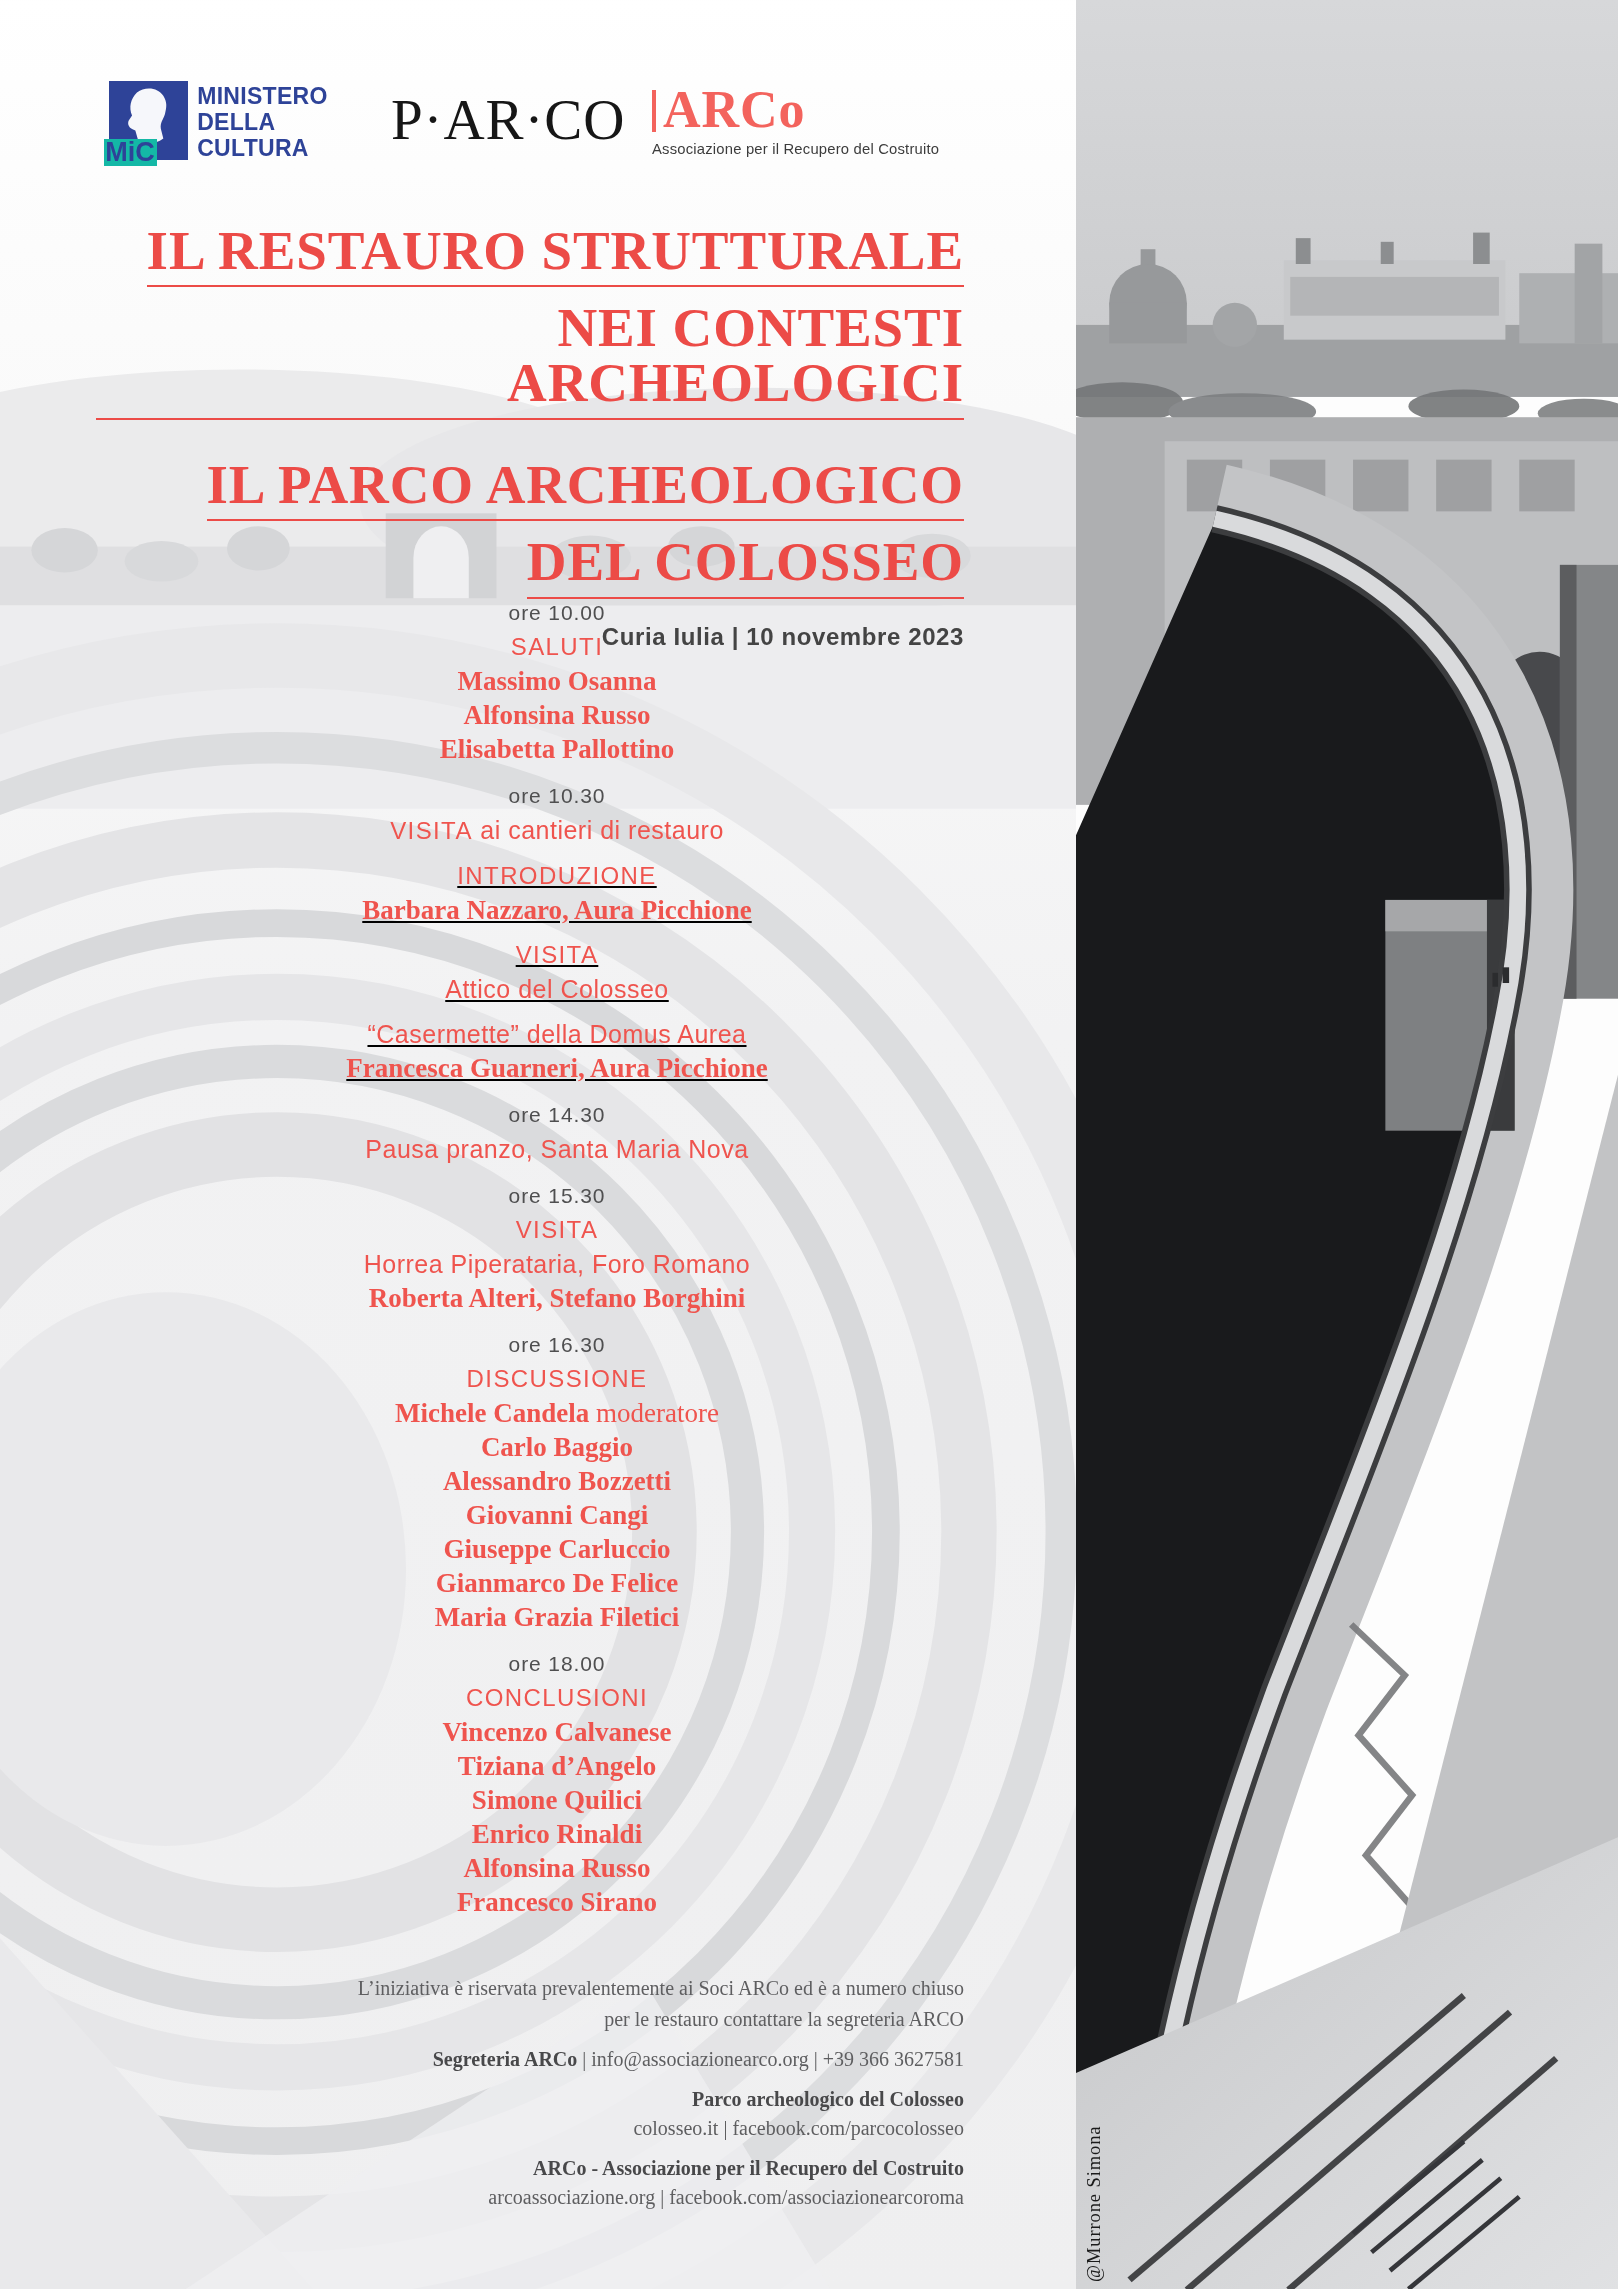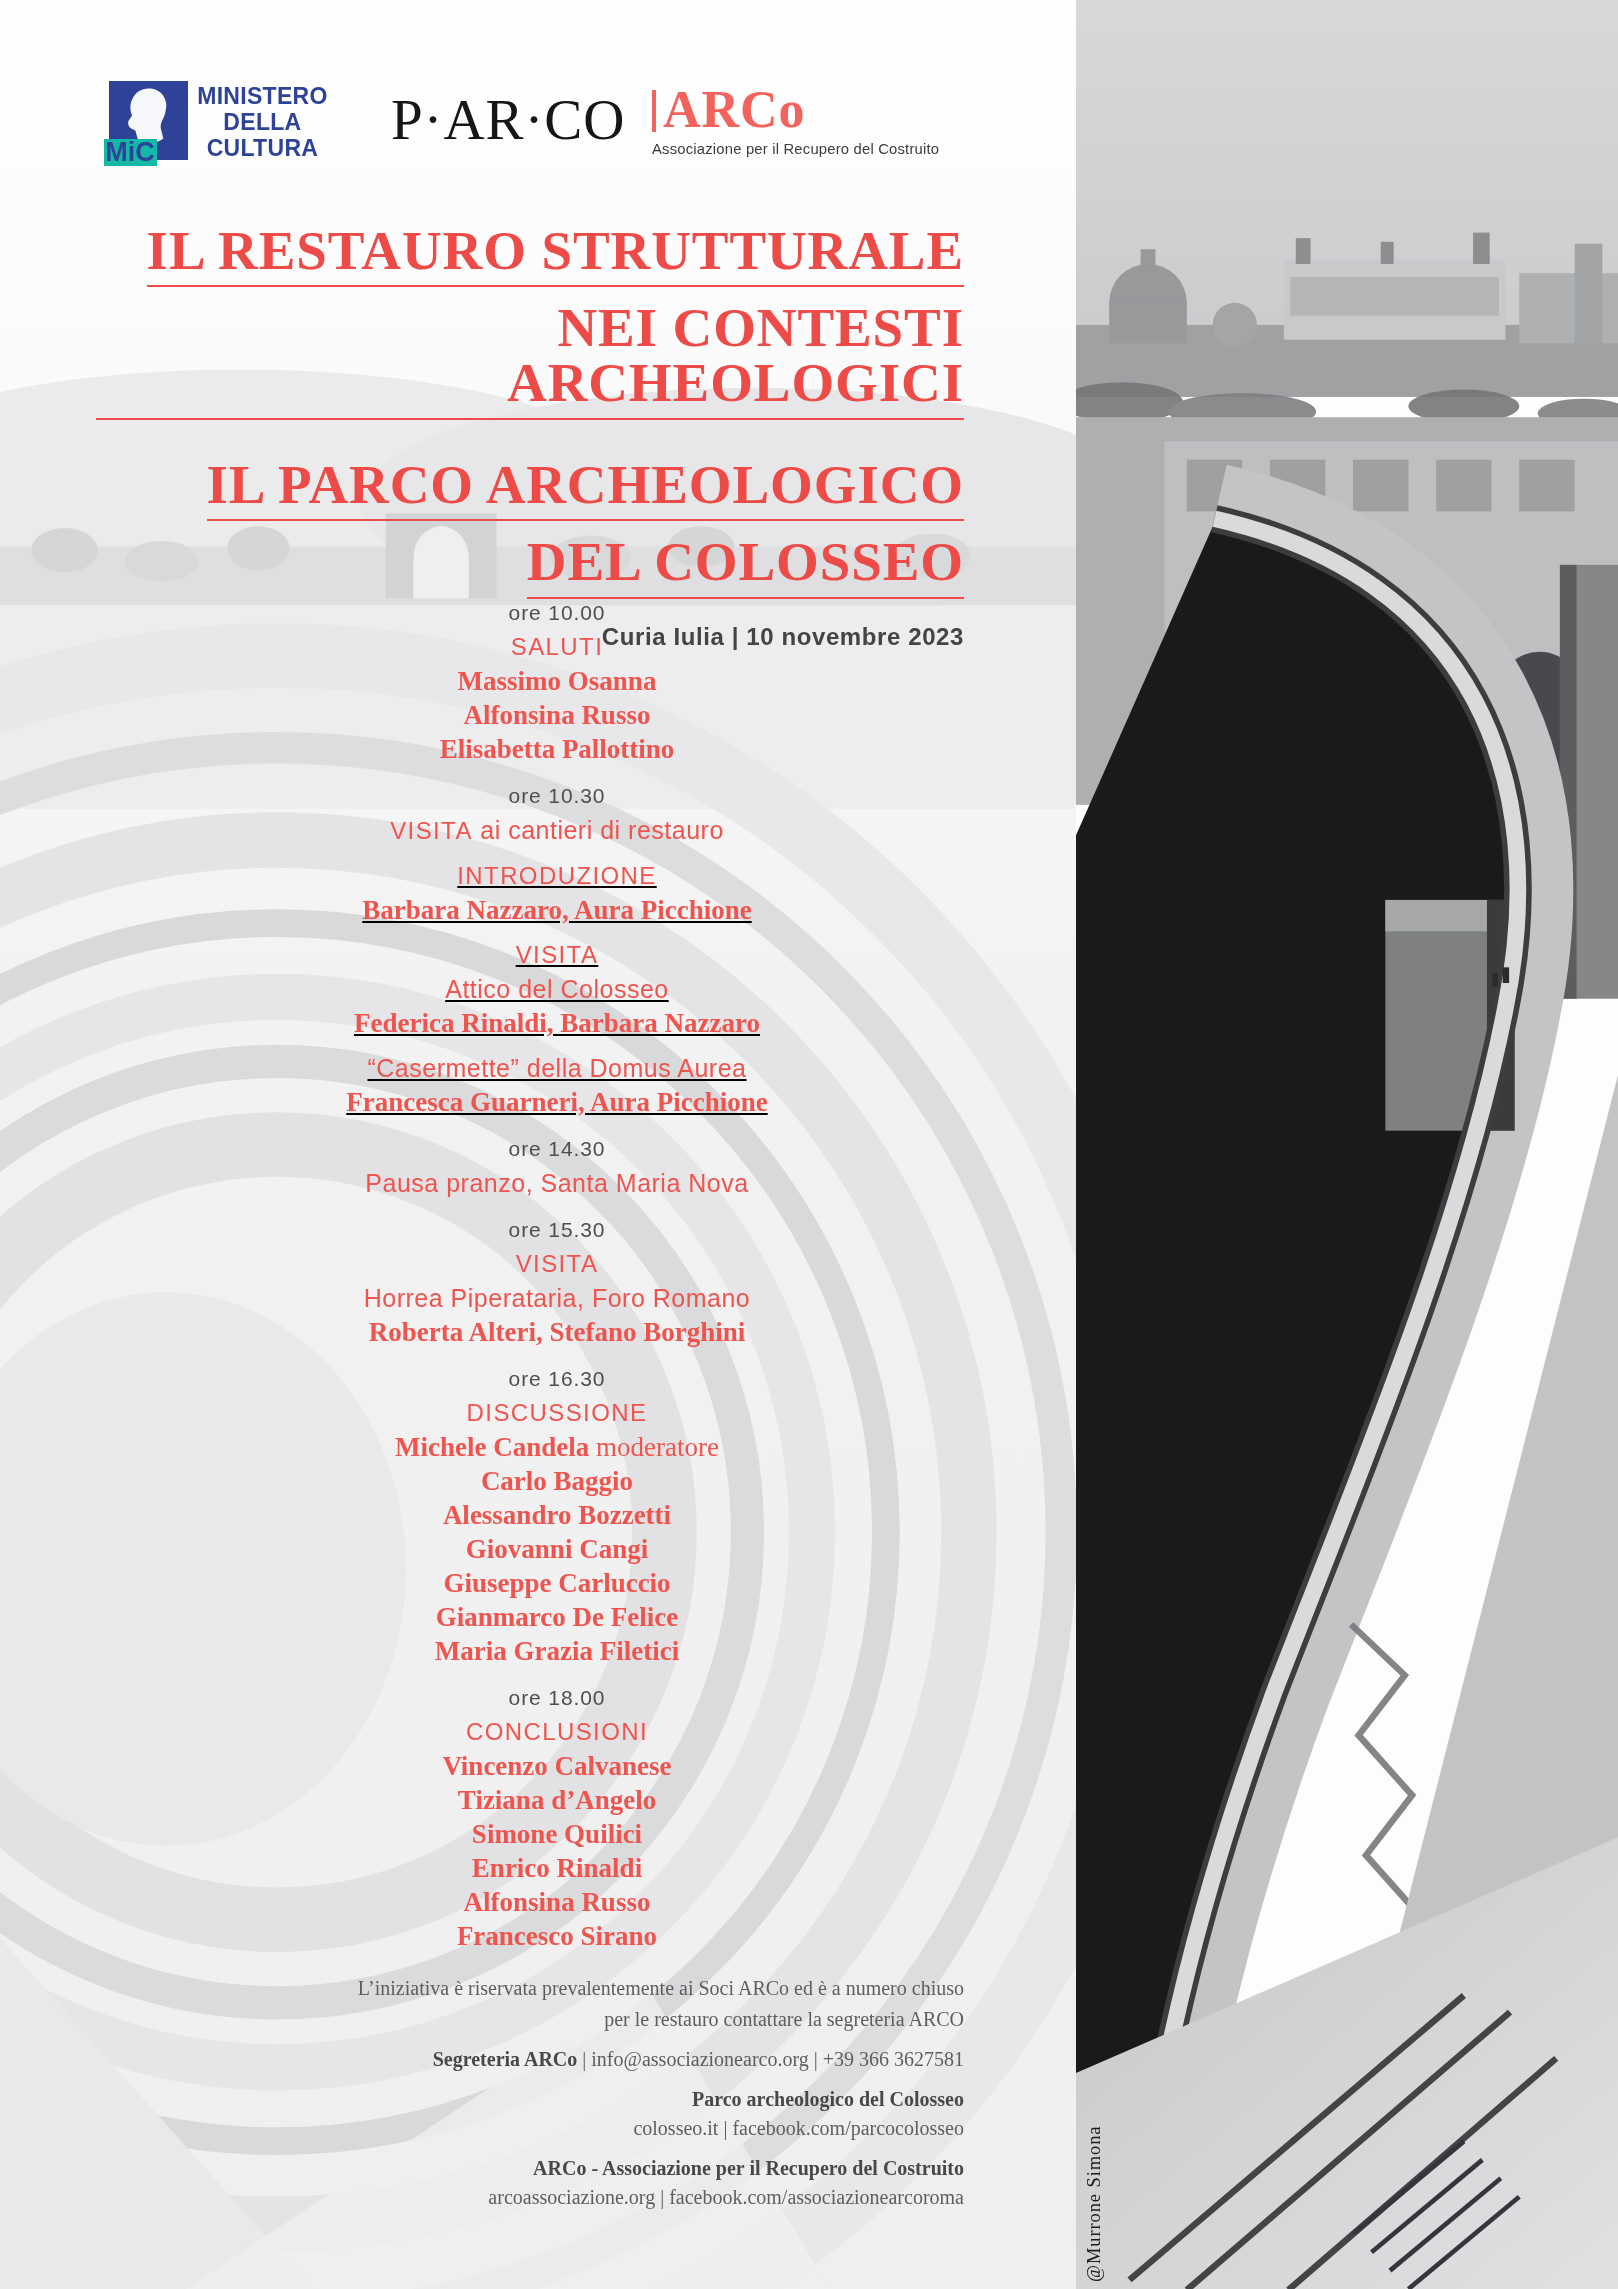--- a/index.html
+++ b/index.html
@@ -12,21 +12,21 @@
           writing-mode:vertical-rl;transform:rotate(180deg);
           font-size:18.5px;letter-spacing:0.9px;color:#1b1b1b;}
   
   .logos{position:absolute;left:0;top:0;width:1076px;height:203px;z-index:2;}
   .mic{position:absolute;left:109px;top:81px;display:flex;align-items:flex-start;}
   .mic-square{position:relative;width:79px;height:79px;background:var(--mic-blue,#2e4398);}
   .mic-square svg{position:absolute;left:0;top:0;}
   .mic-mark{position:absolute;left:-5.5px;bottom:-5.5px;background:#14b8a6;color:var(--mic-blue,#2e4398);
             font-family:"Liberation Sans",sans-serif;font-weight:700;font-size:27px;line-height:1;padding:0 1.8px;}
   .mic-text{margin-left:9.2px;font-family:"Liberation Sans",sans-serif;font-weight:700;
-            font-size:23px;line-height:26px;letter-spacing:0.3px;color:var(--mic-blue,#2e4398);padding-top:1.8px;text-align:center;}
+            font-size:23px;line-height:26px;letter-spacing:0.3px;color:var(--mic-blue,#2e4398);padding-top:1.8px;}
   .parco{position:absolute;left:391px;top:87px;font-size:57px;color:#161616;letter-spacing:0.9px;}
   .arco{position:absolute;left:652px;top:83px;}
   .arco-row{display:flex;align-items:flex-end;}
   .arco-bar{display:inline-block;width:3.7px;height:42px;background:var(--logo-salmon,#f3635d);
             margin-right:7.4px;margin-bottom:4.6px;}
   .arco-name{font-weight:700;font-size:52px;line-height:54px;color:var(--logo-salmon,#f3635d);letter-spacing:0.9px;}
   .arco-sub{margin-top:3.7px;font-family:"Liberation Sans",sans-serif;font-size:14.8px;
             letter-spacing:0.2px;color:#3c3c3c;}
   
   .titles{position:absolute;right:655px;top:223px;width:868px;text-align:right;z-index:2;}
@@ -230,21 +230,20 @@
         <div class="p-section">
           <div class="p-line p-caption"><span class="main">VISITA</span><span class="rest"> ai cantieri di restauro</span></div>
         </div>
         <div class="p-section">
           <div class="p-line p-caption"><span class="main">INTRODUZIONE</span></div>
           <div class="p-line p-name"><span class="main">Barbara Nazzaro, Aura Picchione</span></div>
         </div>
         <div class="p-section">
           <div class="p-line p-caption"><span class="main">VISITA</span></div>
           <div class="p-line p-activity"><span class="main">Attico del Colosseo</span></div>
-          <div class="p-line p-name"><span class="main">Federica Rinaldi, Barbara Nazzaro</span></div>
         </div>
         <div class="p-section">
           <div class="p-line p-activity"><span class="main">“Casermette” della Domus Aurea</span></div>
           <div class="p-line p-name"><span class="main">Francesca Guarneri, Aura Picchione</span></div>
         </div>
       </div>
       <div class="p-block">
         <div class="p-time">ore 14.30</div>
         <div class="p-section">
           <div class="p-line p-activity"><span class="main">Pausa pranzo, Santa Maria Nova</span></div>

